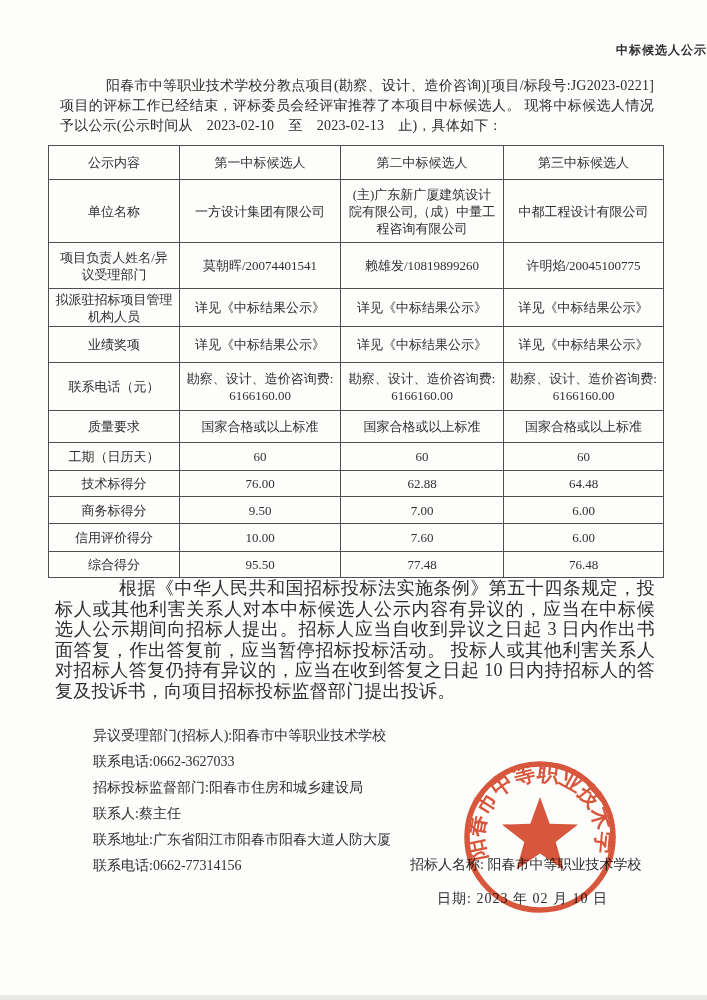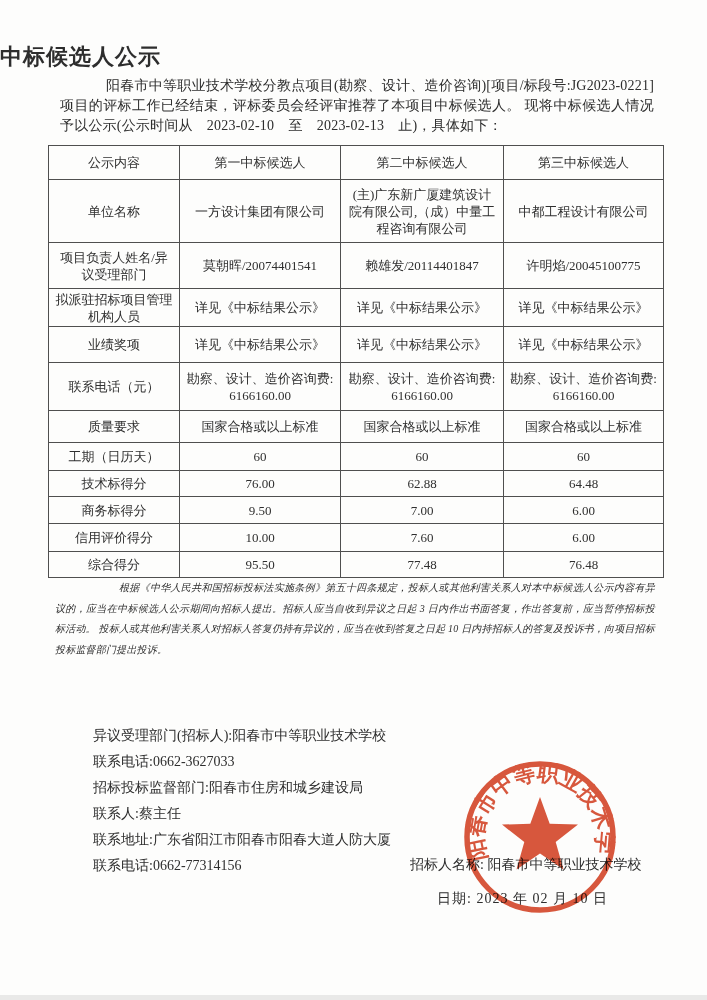--- a/index.html
+++ b/index.html
@@ -7,21 +7,21 @@
     position:relative;
     width:707px;height:1000px;
     margin:0 auto;
     background:#fdfdfc;
     overflow:hidden;
     font-family:"Liberation Serif","DejaVu Serif",serif;
     color:#2d2d2d;
   }
   .doc-title{
     position:absolute;top:42px;left:0;width:100%;
-    text-align:left;font-size:22px;font-weight:600;letter-spacing:1px;
+    text-align:right;font-size:12px;font-weight:600;letter-spacing:1px;
   }
   .intro{
     position:absolute;top:76px;left:60px;width:594px;
     font-size:14px;line-height:20px;text-align:justify;text-indent:46px;
     letter-spacing:.2px;
   }
   table.bid{
     position:absolute;top:145px;left:48px;
     width:615px;border-collapse:collapse;table-layout:fixed;
   }
@@ -38,23 +38,22 @@
   table.bid tr:nth-child(5){height:36px}
   table.bid tr:nth-child(6){height:48px}
   table.bid tr:nth-child(7){height:32px}
   table.bid tr:nth-child(8){height:28px}
   table.bid tr:nth-child(9){height:26px}
   table.bid tr:nth-child(10){height:27px}
   table.bid tr:nth-child(11){height:28px}
   table.bid tr:nth-child(12){height:26px}
   .legal{
     position:absolute;top:578px;left:55px;width:600px;
-    font-size:10px;line-height:20.5px;text-align:justify;text-indent:64px;
+    font-size:18px;line-height:20.5px;text-align:justify;text-indent:64px;
     letter-spacing:.2px;
-    font-style:italic;
   }
   .contacts{
     position:absolute;top:676px;left:93px;width:480px;
     font-size:14px;
     margin-top:47px;
   }
   .contacts .line{line-height:26px;height:26px;white-space:nowrap;}
   .footer-tenderer{
     position:absolute;top:856px;left:410px;
     font-size:14px;white-space:nowrap;
@@ -98,21 +97,21 @@
     </tr>
     <tr>
       <td>单位名称</td>
       <td>一方设计集团有限公司</td>
       <td>(主)广东新广厦建筑设计院有限公司,（成）中量工程咨询有限公司</td>
       <td>中都工程设计有限公司</td>
     </tr>
     <tr>
       <td>项目负责人姓名/异议受理部门</td>
       <td>莫朝晖/20074401541</td>
-      <td>赖雄发/20114401847</td>
+      <td>赖雄发/10819899260</td>
       <td>许明焰/20045100775</td>
     </tr>
     <tr>
       <td>拟派驻招标项目管理机构人员</td>
       <td>详见《中标结果公示》</td>
       <td>详见《中标结果公示》</td>
       <td>详见《中标结果公示》</td>
     </tr>
     <tr>
       <td>业绩奖项</td>

